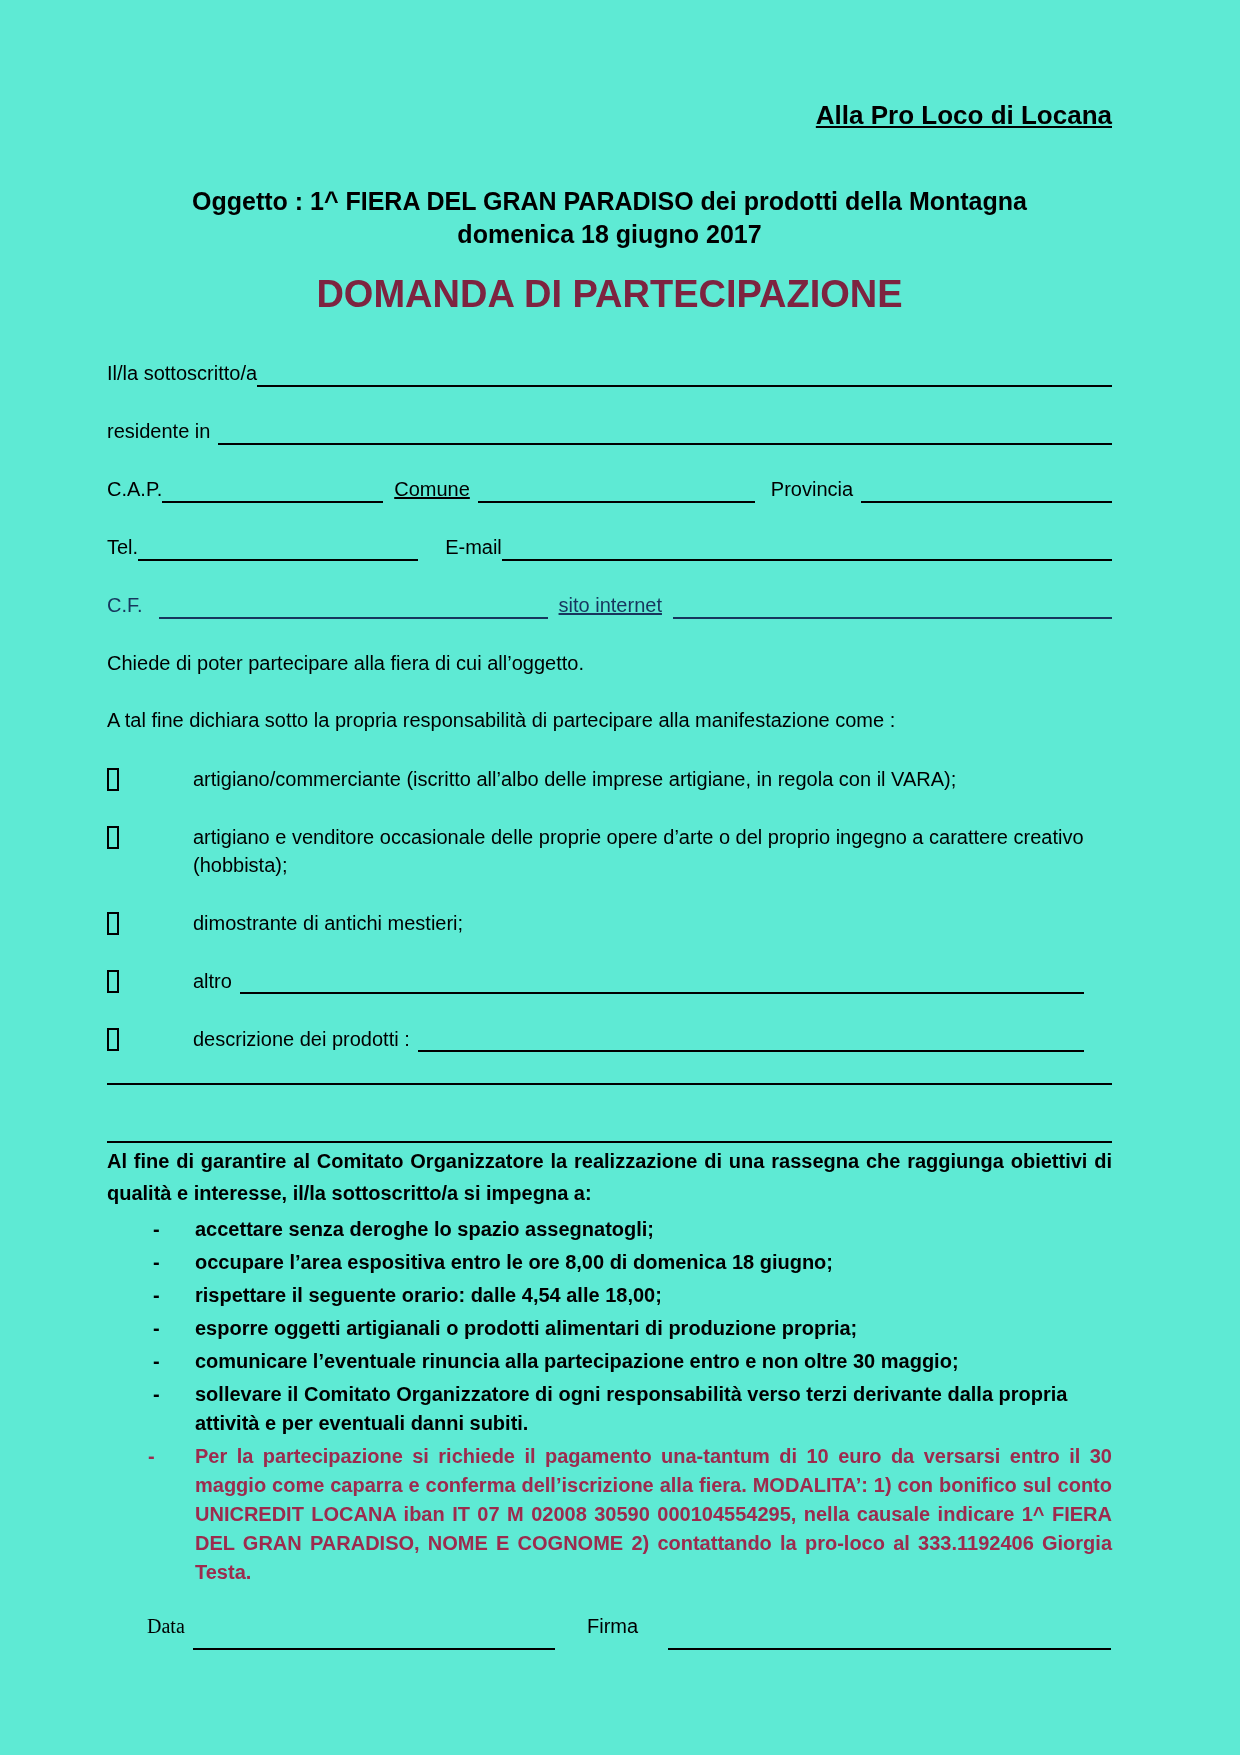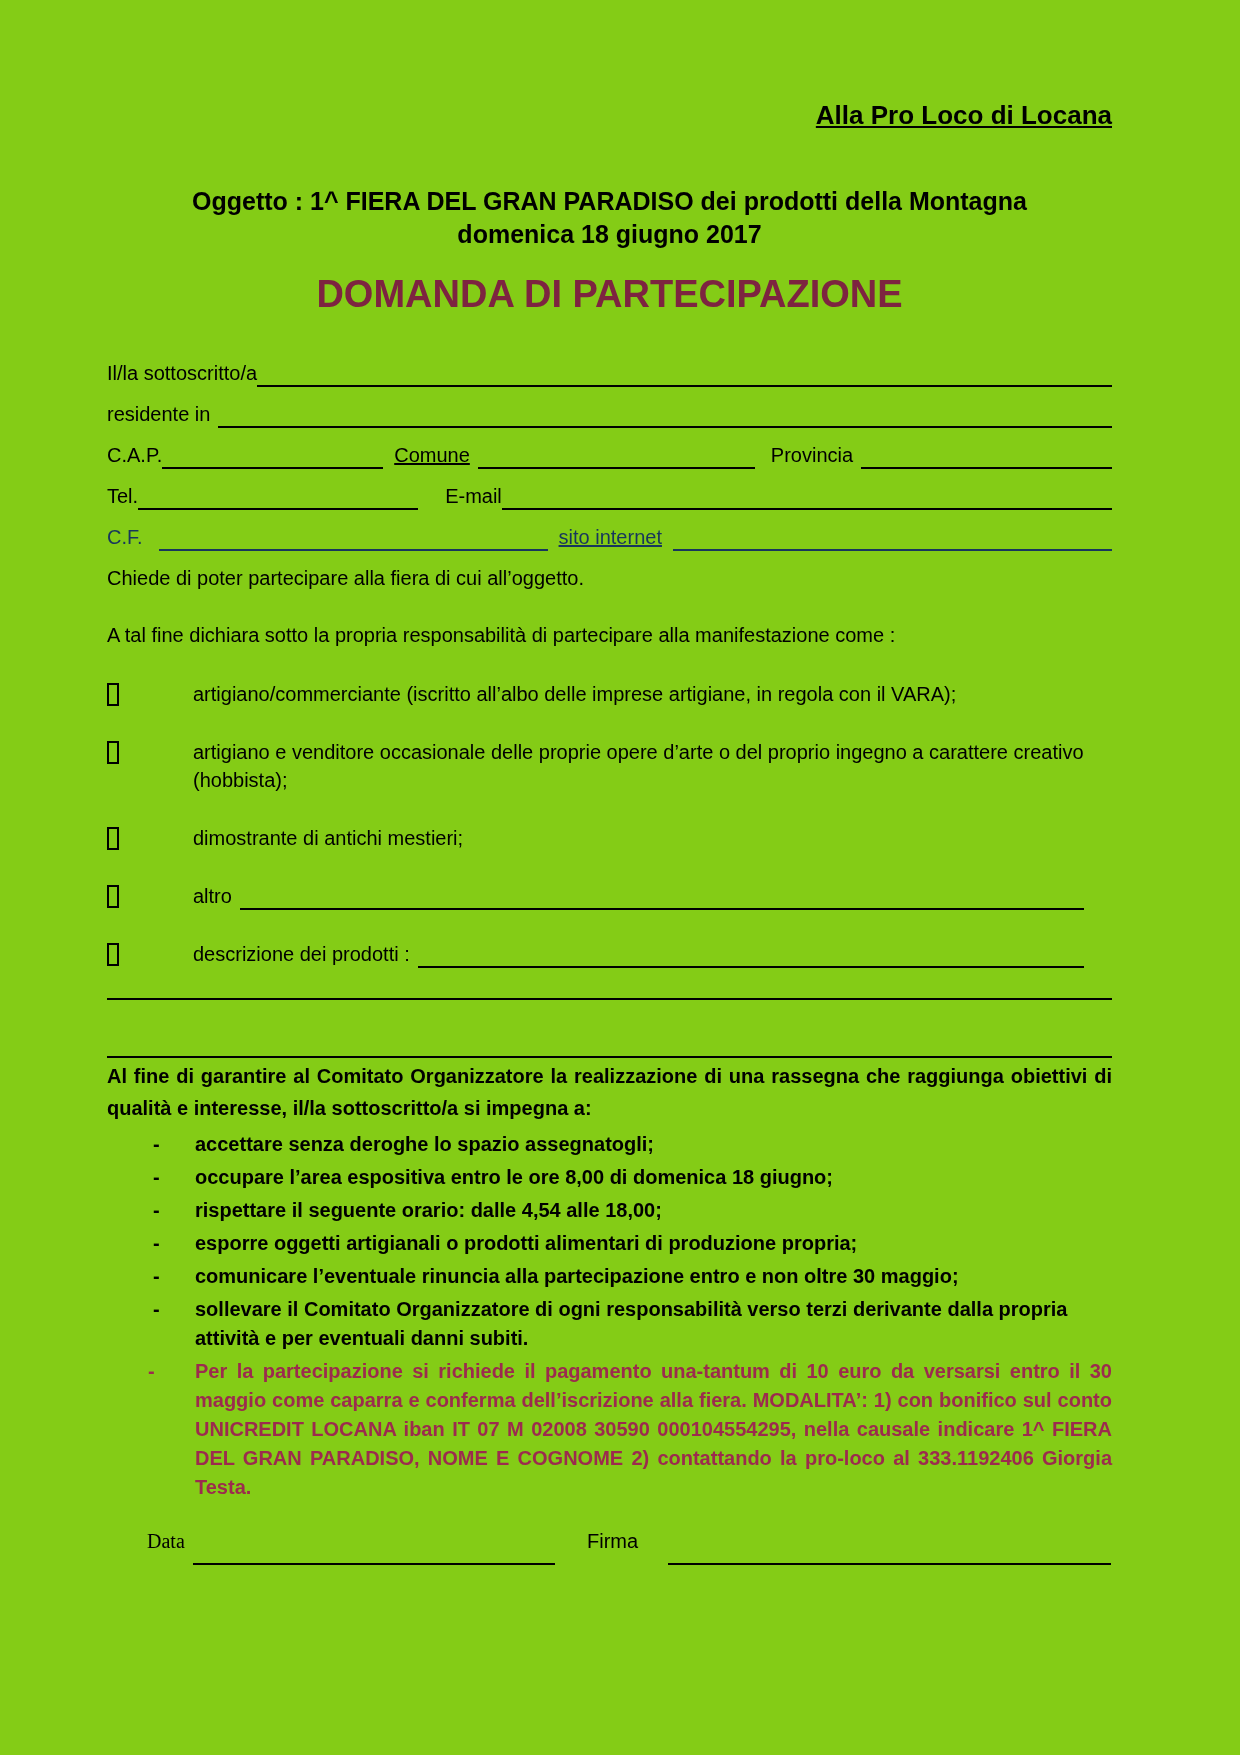--- a/index.html
+++ b/index.html
@@ -1,20 +1,20 @@
 <!DOCTYPE html>
 <html style="--maroon: #7d2440; --maroon2: #9c2b4e; --navy: #17365d;"><head>
 <meta charset="utf-8">
 <style>
   html,body { margin:0; padding:0; background:#e8e8e8; }
   .page {
     position:relative;
     width:1240px; height:1755px;
     margin:0 auto;
-    background:#84cc16;
+    background:#5eead4;
     box-sizing:border-box;
     padding:100px 128px 40px 107px;
     font-family:"Liberation Sans", sans-serif;
     font-size:20px;
     color:#000;
     overflow:hidden;
   }
   
   .recipient {
     text-align:right;
@@ -34,21 +34,21 @@
     font-weight:bold;
     font-size:38px;
     color:var(--maroon,#7d2440);
     margin-top:22px;
     margin-bottom:44px;
   }
   
   .frow {
     display:flex;
     align-items:flex-end;
-    margin-bottom:14px;
+    margin-bottom:31px;
     line-height:1.35;
     white-space:nowrap;
   }
   .fill {
     border-bottom:2px solid #000;
     height:24px;
     flex:1 1 auto;
     min-width:40px;
   }
   .fill.fx { flex:0 0 auto; }
@@ -64,21 +64,21 @@
   .checkbox {
     flex:none;
     width:8px; height:19px;
     border:2px solid #000;
     margin-top:3px;
   }
   .opt-body {
     margin-left:74px;
     flex:1;
     display:flex;
-    align-items:flex-end;
+    align-items:center;
     line-height:1.4;
   }
   .opt-label { flex:0 1 auto; }
   .opt-fill {
     flex:1 1 60px;
     border-bottom:2px solid #000;
     height:24px;
     margin-left:8px;
     margin-right:28px;
   }

